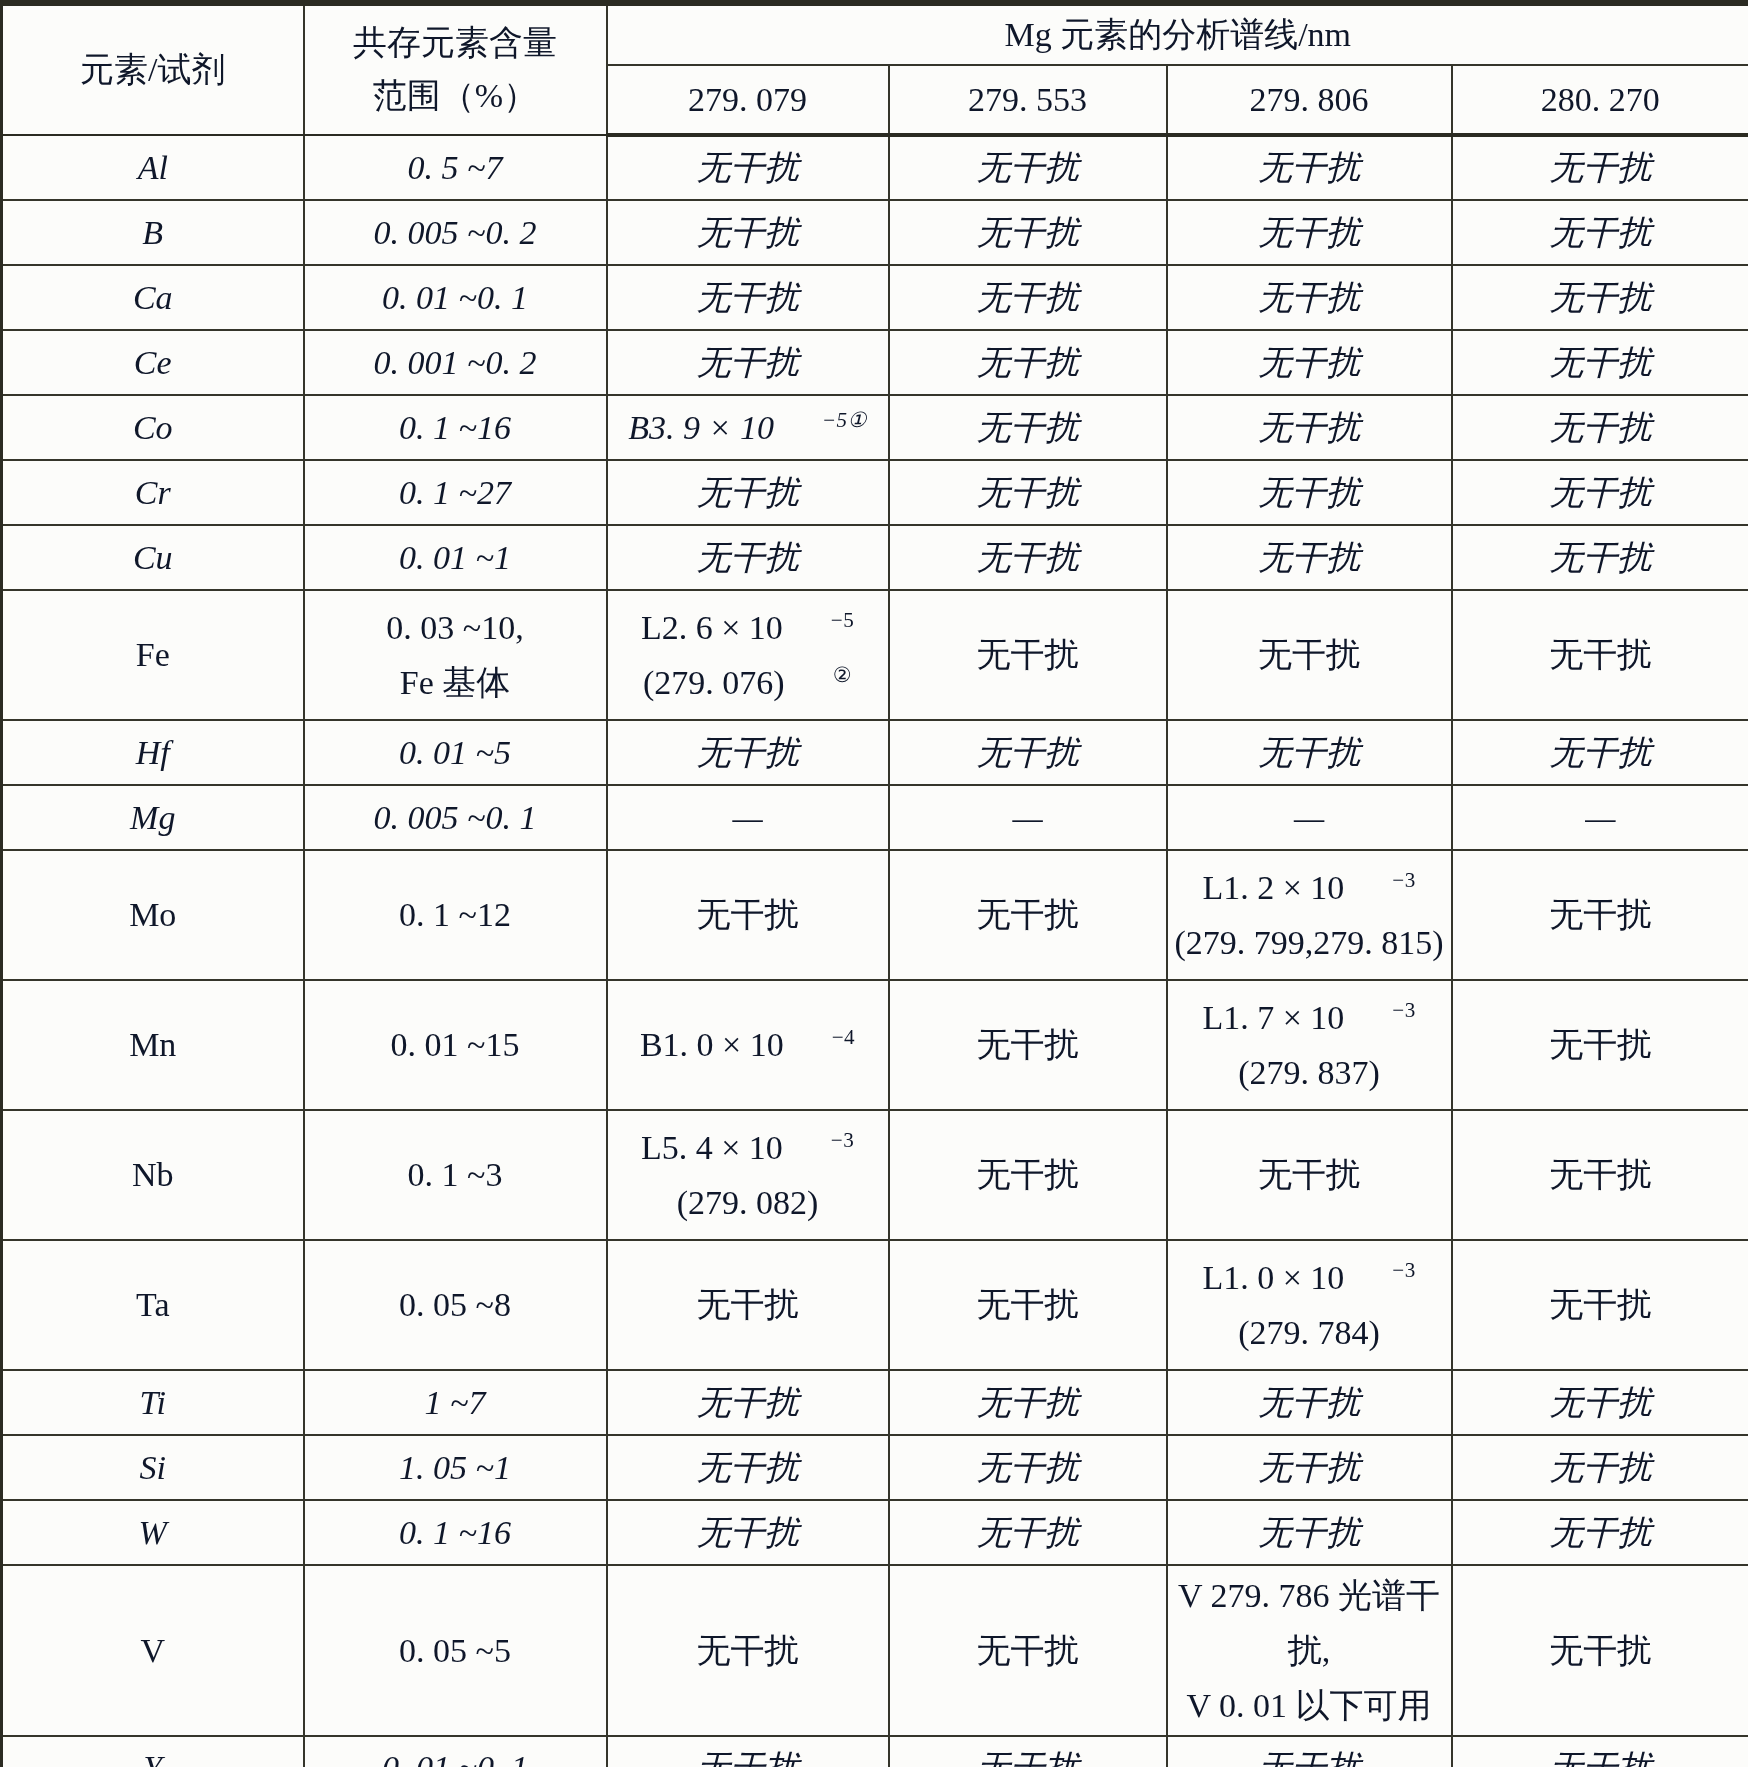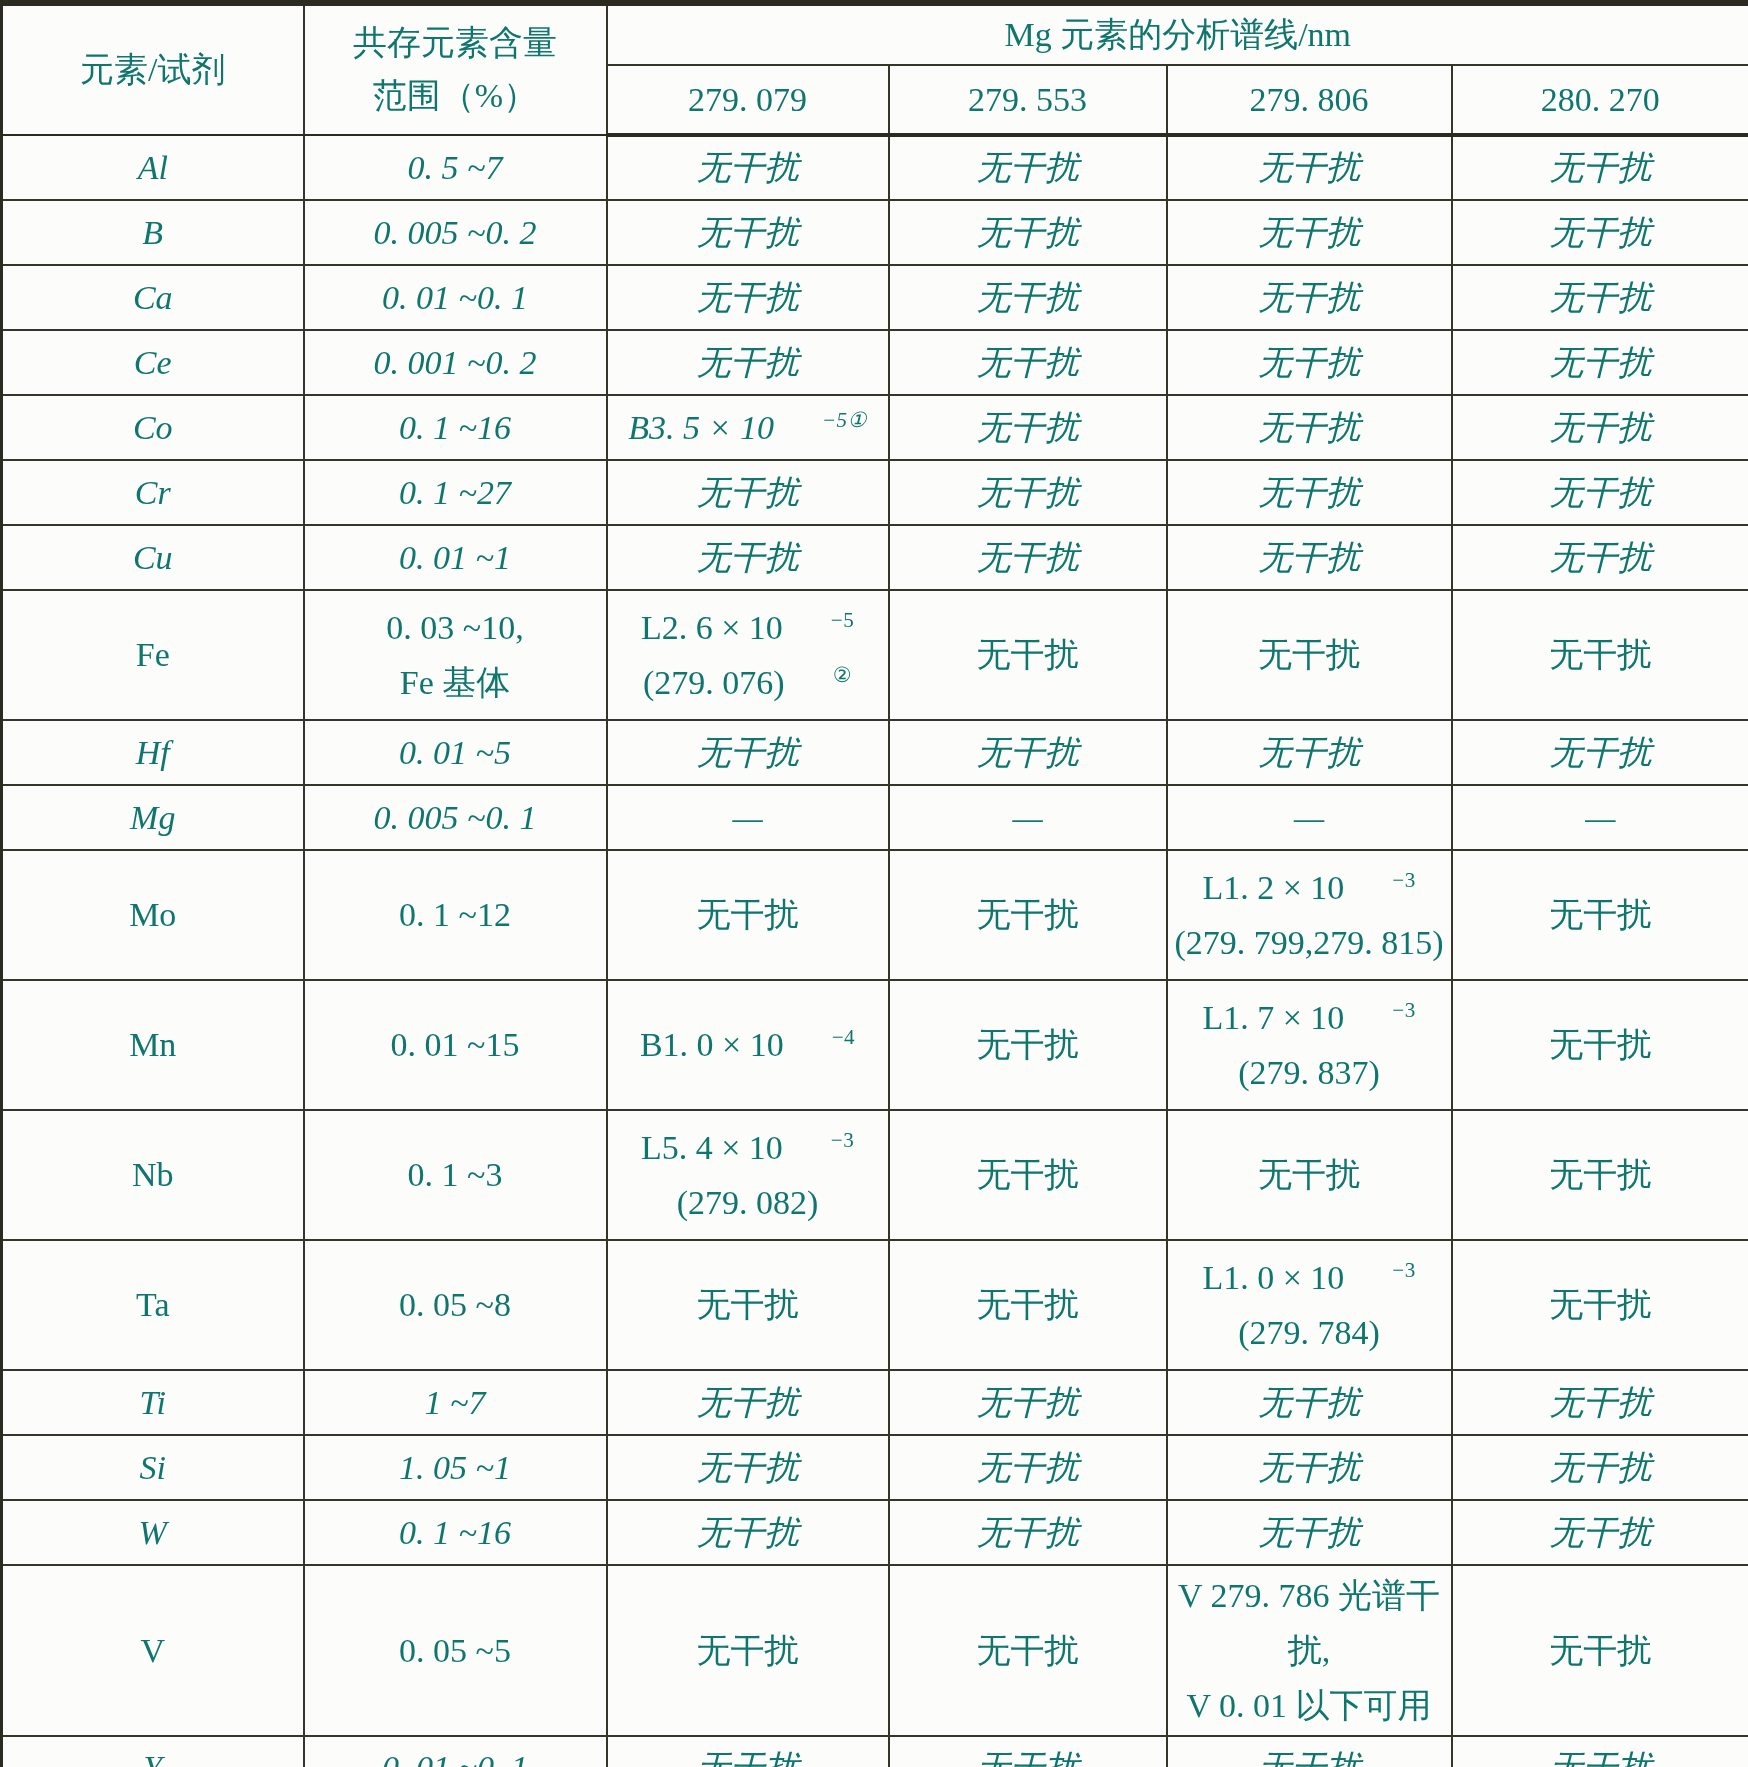--- a/index.html
+++ b/index.html
@@ -6,21 +6,21 @@
     margin: 0;
     padding: 0;
     background: #fcfcfa;
   }
   .page {
     width: 1748px;
     height: 1767px;
     background: #fcfcfa;
     overflow: hidden;
     font-family: "Liberation Serif", "DejaVu Serif", serif;
-    color: #0f766e;
+    color: #0f172a;
   }
   table.tbl {
     width: 1748px;
     height: 1767px;
     border-collapse: collapse;
     table-layout: fixed;
     font-size: 34px;
   }
   table.tbl th, table.tbl td {
     border: 2px solid #35352b;
@@ -109,21 +109,21 @@
           <td>0. 001 ~0. 2</td>
           <td>无干扰</td>
           <td>无干扰</td>
           <td>无干扰</td>
           <td>无干扰</td>
         </tr>
         <tr class="h1">
           <td>Co</td>
           <td>0. 1 ~16</td>
           <td>
-            <div class="line"><span>B3. 5 × 10</span><span class="sup">−5①</span></div>
+            <div class="line"><span>B3. 9 × 10</span><span class="sup">−5①</span></div>
           </td>
           <td>无干扰</td>
           <td>无干扰</td>
           <td>无干扰</td>
         </tr>
         <tr class="h1">
           <td>Cr</td>
           <td>0. 1 ~27</td>
           <td>无干扰</td>
           <td>无干扰</td>

